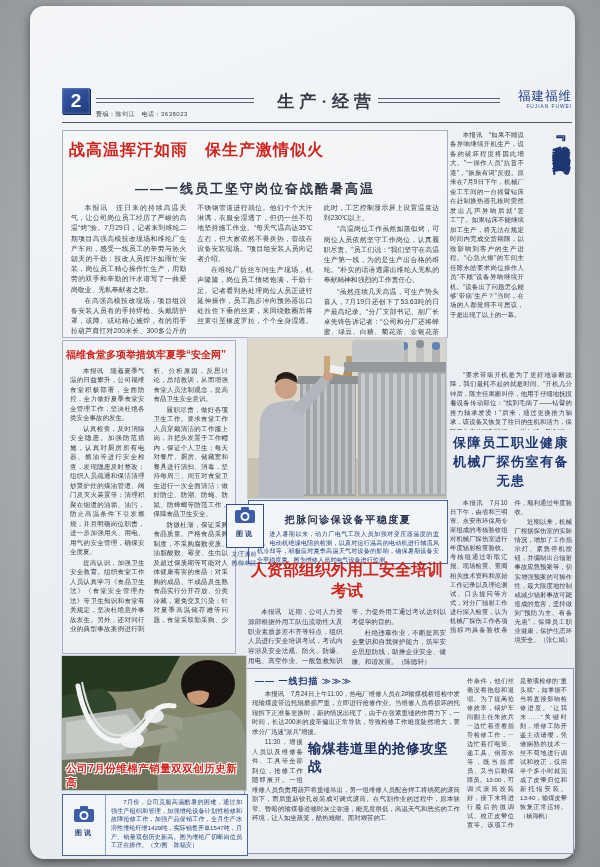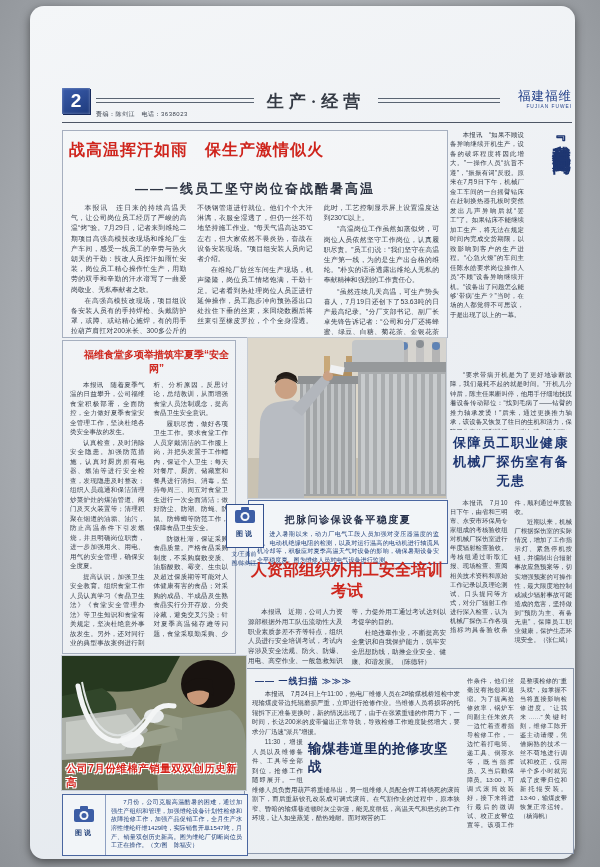--- a/index.html
+++ b/index.html
@@ -11,21 +11,21 @@
          box-shadow:0 3px 10px rgba(0,0,0,.5);}
   .abs{position:absolute;}
   
   .pagenum{left:32px;top:82px;width:28px;height:26px;background:linear-gradient(150deg,#3a5cab,#1e3a7c);
            color:#fff;font-size:19px;font-weight:bold;text-align:center;line-height:26px;
            box-shadow:1px 1px 0 #16295c, inset 0 0 3px rgba(255,255,255,.4);}
   .editorline{left:66px;top:104px;font-size:6px;color:#39404d;letter-spacing:.5px;}
   .rule2{height:3px;border-top:1px solid #5a6472;border-bottom:1px solid #5a6472;top:92px;}
   .rule2.l{left:66px;width:158px;}
   .rule2.r{left:348px;width:122px;}
-  .sectitle{left:226px;top:84px;width:120px;text-align:center;font-family:"Liberation Serif",serif;
+  .sectitle{left:226px;top:84px;width:120px;text-align:right;font-family:"Liberation Serif",serif;
             font-size:17px;color:#343a44;letter-spacing:5px;font-weight:bold;}
   .brandcn{left:476px;top:82px;width:66px;text-align:right;font-size:12.5px;font-weight:normal;color:#1d3b86;letter-spacing:1px;}
   .branden{left:476px;top:98px;width:66px;text-align:right;font-size:4.8px;color:#27448c;letter-spacing:1px;}
   .headrule{left:32px;top:116px;width:510px;border-top:1px solid #4d5665;}
   
   .bodytxt p{margin:0 0 1px 0;text-indent:2em;text-align:justify;}
   .bodytxt{color:#353c48;overflow:hidden;}
   
   .mainbox{left:32px;top:124px;width:384px;height:206px;border:1px solid #a6afbf;background:rgba(255,255,255,.25);}
   .mainhead{margin:9px 6px 2px 6px;text-align:left;font-size:16px;font-weight:bold;color:#cf241c;letter-spacing:1px;}
@@ -36,21 +36,21 @@
   .sidetxt{width:74px;font-size:6.4px;line-height:1.48;height:238px;}
   .vtitle{width:48px;height:238px;writing-mode:vertical-rl;font-size:18.5px;font-weight:bold;color:#1e3671;
           letter-spacing:1px;line-height:1.15;margin-left:0;text-align:justify;}
   .sidecont{left:420px;top:364px;width:122px;height:60px;font-size:6.4px;line-height:1.48;}
   
   .radwrap{left:420px;top:428px;width:122px;height:220px;}
   .radh{font-size:13px;font-weight:bold;color:#1e3671;text-align:center;letter-spacing:1.5px;line-height:1.45;margin-bottom:7px;}
   .radcols{height:176px;column-count:2;column-gap:7px;font-size:6.3px;line-height:1.45;}
   
   .canbox{left:32px;top:334px;width:172px;height:312px;border:1px solid #a6afbf;background:rgba(255,255,255,.2);}
-  .canh{margin:7px 3px 4px 18px;text-align:center;font-size:10px;font-weight:bold;color:#ce261d;}
+  .canh{margin:7px 3px 4px 3px;font-size:10px;font-weight:bold;color:#ce261d;}
   .cancols{margin:0 7px;height:272px;column-count:2;column-gap:9px;font-size:6.5px;line-height:1.46;}
   
   .photo1{left:218px;top:332px;width:198px;height:160px;box-shadow:0 0 0 1px #c6ccd4;}
   .photo2{left:32px;top:650px;width:184px;height:134px;box-shadow:0 0 0 1px #c6ccd4;}
   .photo1 svg,.photo2 svg{display:block;}
   .banner2{left:36px;top:756px;width:178px;font-size:10.5px;font-weight:bold;color:#d5231b;letter-spacing:.5px;
            text-shadow:0 0 2px #fff,1px 1px 0 #fff,-1px -1px 0 #fff,1px -1px 0 #fff,-1px 1px 0 #fff;}
   
   .cap1{left:218px;top:494px;width:198px;height:62px;border:1px solid #4a66a0;background:#f2f5f8;}
   .cap1 .ct{margin-top:12px;text-align:center;font-size:10px;font-weight:bold;color:#26304a;letter-spacing:1.5px;}

